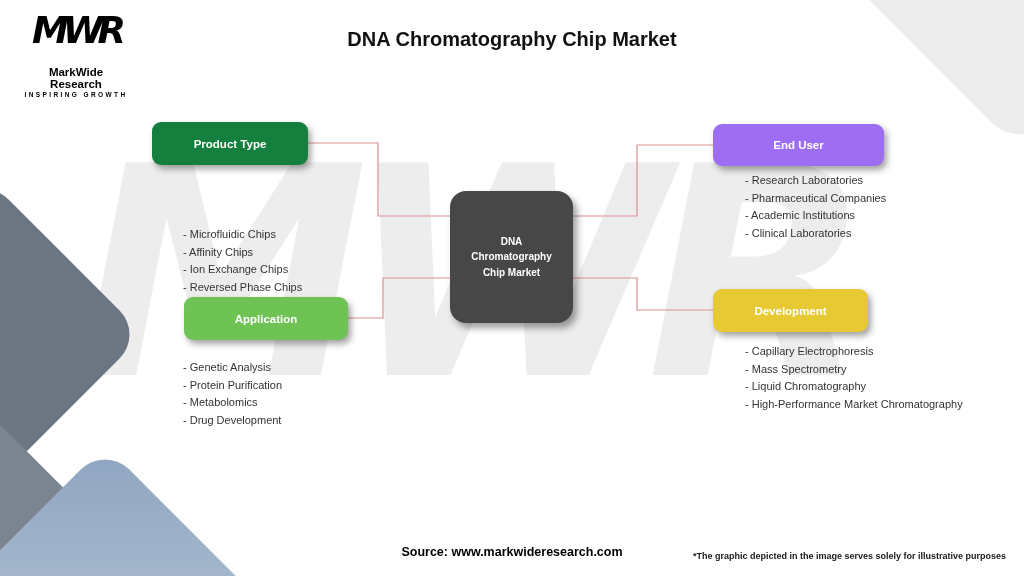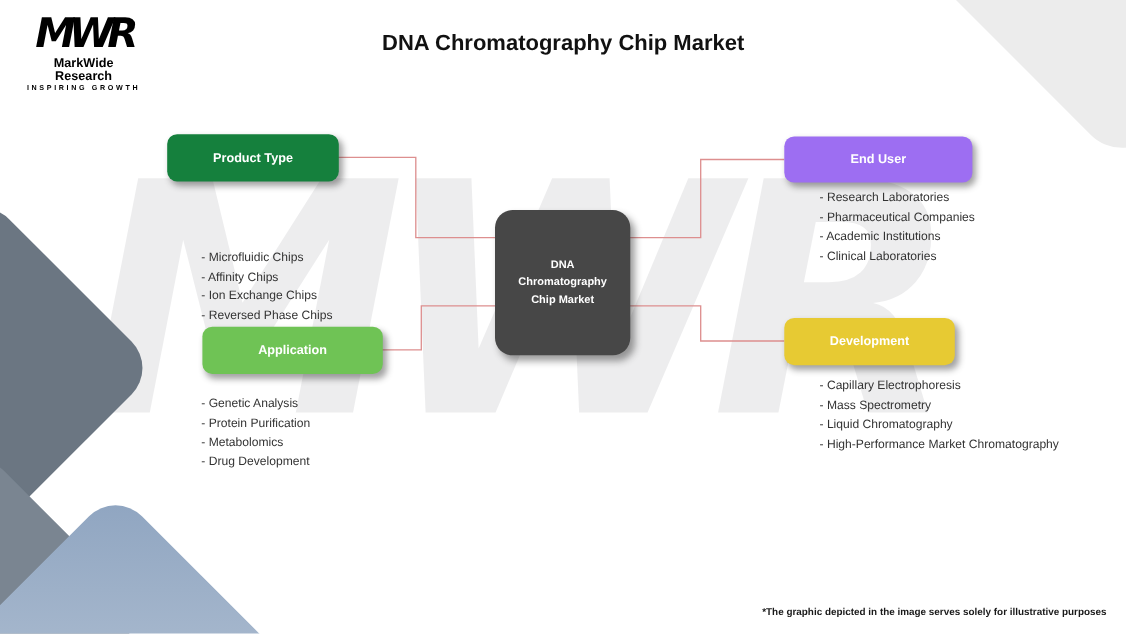--- a/index.html
+++ b/index.html
@@ -20,21 +20,21 @@
     font-family:"DejaVu Sans","Liberation Sans",sans-serif;
     font-size:292px;font-weight:900;font-style:italic;letter-spacing:-22px;
     color:rgba(80,80,90,0.10);line-height:1;user-select:none;white-space:nowrap;
   }
   
   .connectors{position:absolute;left:0;top:0;z-index:2;}
   
   .logo{position:absolute;left:22px;top:12px;z-index:3;width:108px;text-align:center;color:#000;}
   .logo-mark{font-family:"DejaVu Sans",sans-serif;font-size:37px;font-weight:900;font-style:italic;
     letter-spacing:-6px;line-height:1.05;}
-  .logo-name{font-size:11.5px;font-weight:bold;margin-top:1px;}
+  .logo-name{font-size:11.5px;font-weight:bold;margin-top:15px;}
   .logo-tagline{font-size:6.5px;font-weight:bold;letter-spacing:2.4px;margin-top:1px;}
   
   .title{position:absolute;left:0;right:0;top:28px;text-align:center;z-index:3;
     font-size:20px;font-weight:bold;color:#111;}
   .source{position:absolute;left:0;right:0;top:545px;text-align:center;z-index:3;
     font-size:12.5px;font-weight:bold;color:#000;}
   .disclaimer{position:absolute;right:18px;top:551px;z-index:3;
     font-size:9px;font-weight:600;color:#1a1a1a;margin-left:33px;}
   
   .node{position:absolute;z-index:3;border-radius:9px;display:flex;align-items:center;justify-content:center;
@@ -107,15 +107,16 @@
   </div>
 
   <div class="node node-technology" style="background: rgb(231, 202, 51);">Development</div>
   <div class="item-list list-technology">
     <div>- Capillary Electrophoresis</div>
     <div>- Mass Spectrometry</div>
     <div>- Liquid Chromatography</div>
     <div>- High-Performance Market Chromatography</div>
   </div>
 
+  <div class="source">Source: www.markwideresearch.com</div>
   <div class="disclaimer">*The graphic depicted in the image serves solely for illustrative purposes</div>
 
 </div>
 
 </body></html>

